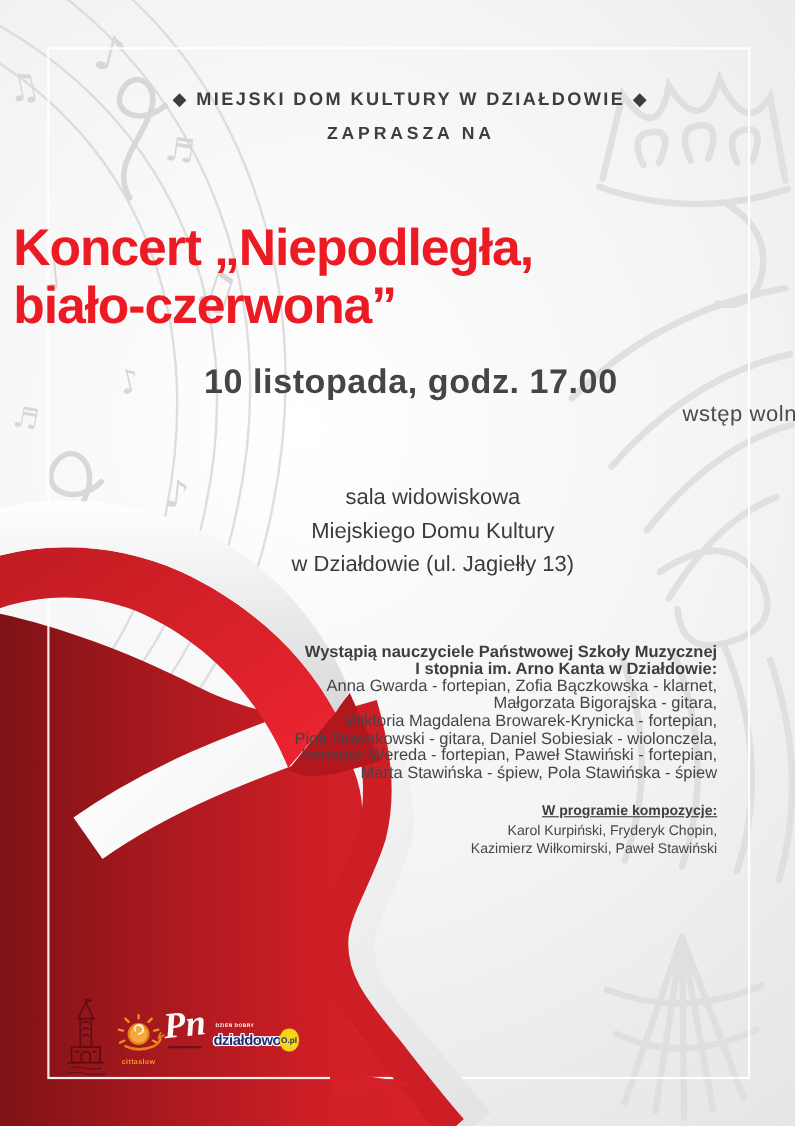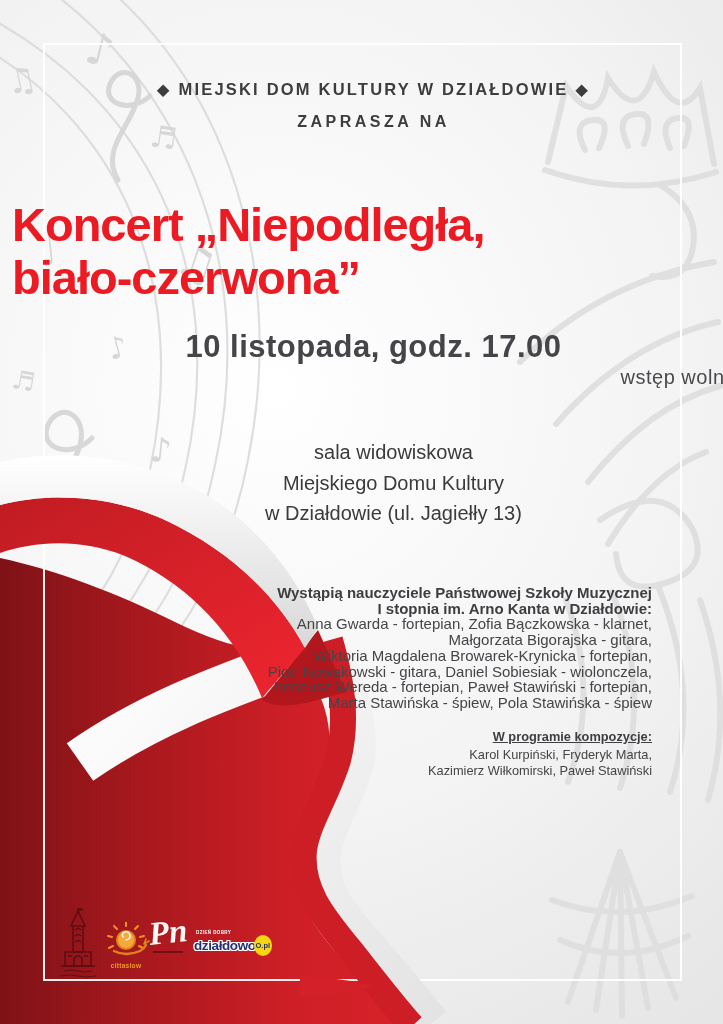--- a/index.html
+++ b/index.html
@@ -190,21 +190,21 @@
       <div>Anna Gwarda - fortepian, Zofia Bączkowska - klarnet,</div>
       <div>Małgorzata Bigorajska - gitara,</div>
       <div>Wiktoria Magdalena Browarek-Krynicka - fortepian,</div>
       <div>Piotr Nowakowski - gitara, Daniel Sobiesiak - wiolonczela,</div>
       <div>Ireneusz Wereda - fortepian, Paweł Stawiński - fortepian,</div>
       <div>Marta Stawińska - śpiew, Pola Stawińska - śpiew</div>
     </div>
 
     <div class="program">
       <div class="hd">W programie kompozycje:</div>
-      <div>Karol Kurpiński, Fryderyk Marta,</div>
+      <div>Karol Kurpiński, Fryderyk Chopin,</div>
       <div>Kazimierz Wiłkomirski, Paweł Stawiński</div>
     </div>
   </div>
 
   <div class="logos">
 
     <div class="logo" style="left:56px;top:908px;width:44px;height:72px">
       <svg width="44" height="72" viewBox="0 0 44 72" aria-hidden="true">
         <g stroke="#5e0e12" stroke-width="1.6" fill="none">
           <path d="M22,3 L29,18 L15,18 Z"></path>

